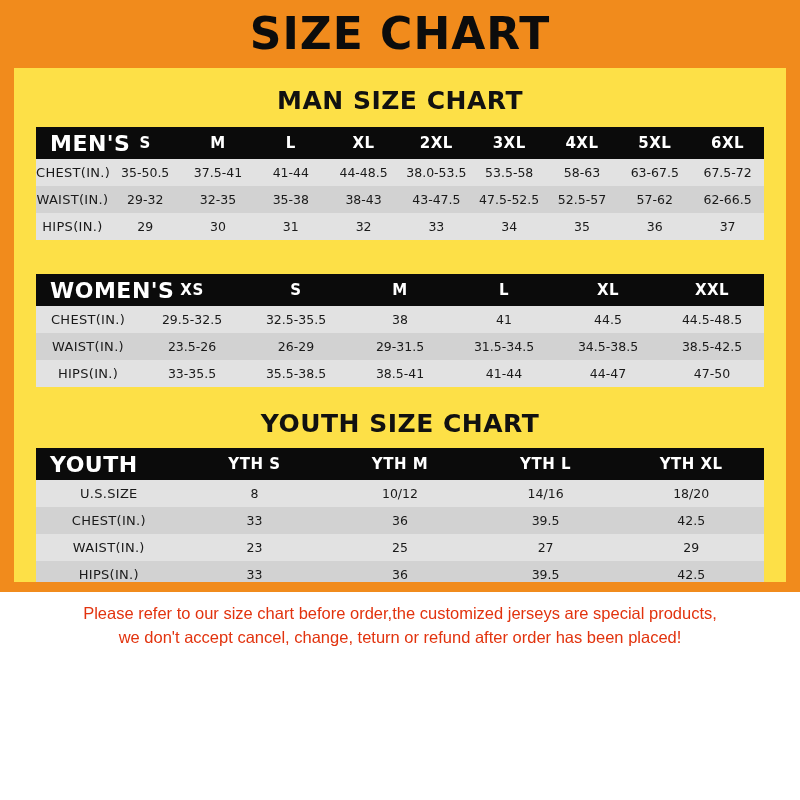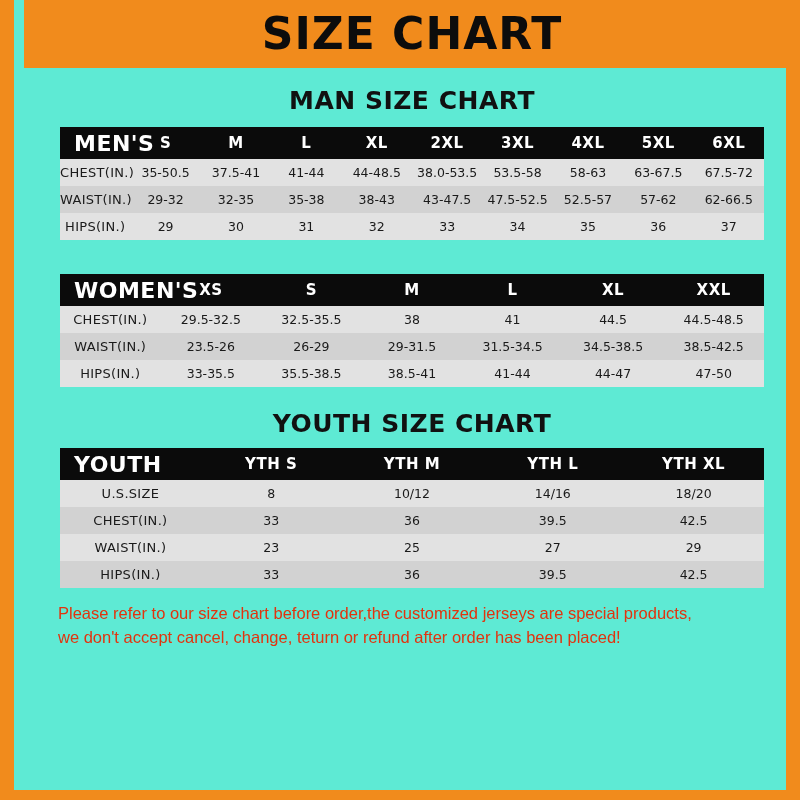--- a/index.html
+++ b/index.html
@@ -9,26 +9,25 @@
   body {
     width: 800px;
     height: 800px;
     background: #ffffff;
     font-family: "Liberation Sans", sans-serif;
     overflow: hidden;
   }
   .page {
     position: relative;
     width: 800px;
-    height: 800px;
-    background: #5eead4;
+    height: 592px;
+    background: #fde047;
     box-sizing: border-box;
     border-left: 14px solid #f18b1c;
     border-right: 14px solid #f18b1c;
-    padding-left: 24px;
   }
   
   .banner {
     height: 68px;
     background: #f18b1c;
     display: flex;
     align-items: center;
     justify-content: center;
     margin: 0 -14px;
   }
@@ -102,21 +101,21 @@
   .youth-table thead th { font-size: 15px; }
   .youth-table td { font-size: 14px; }
   .youth-table tbody td { height: 31px; }
   
   .footer-note {
     padding: 14px 20px 0 20px;
     color: #e2330e;
     font-family: "Liberation Sans", sans-serif;
     font-size: 16.5px;
     line-height: 1.45;
-    text-align: left;
+    text-align: center;
   }
   .footer-note div { white-space: nowrap; }
   .bottom-bar {
     position: absolute;
     left: -14px;
     right: -14px;
     bottom: 0;
     height: 10px;
     background: #f18b1c;
   }

